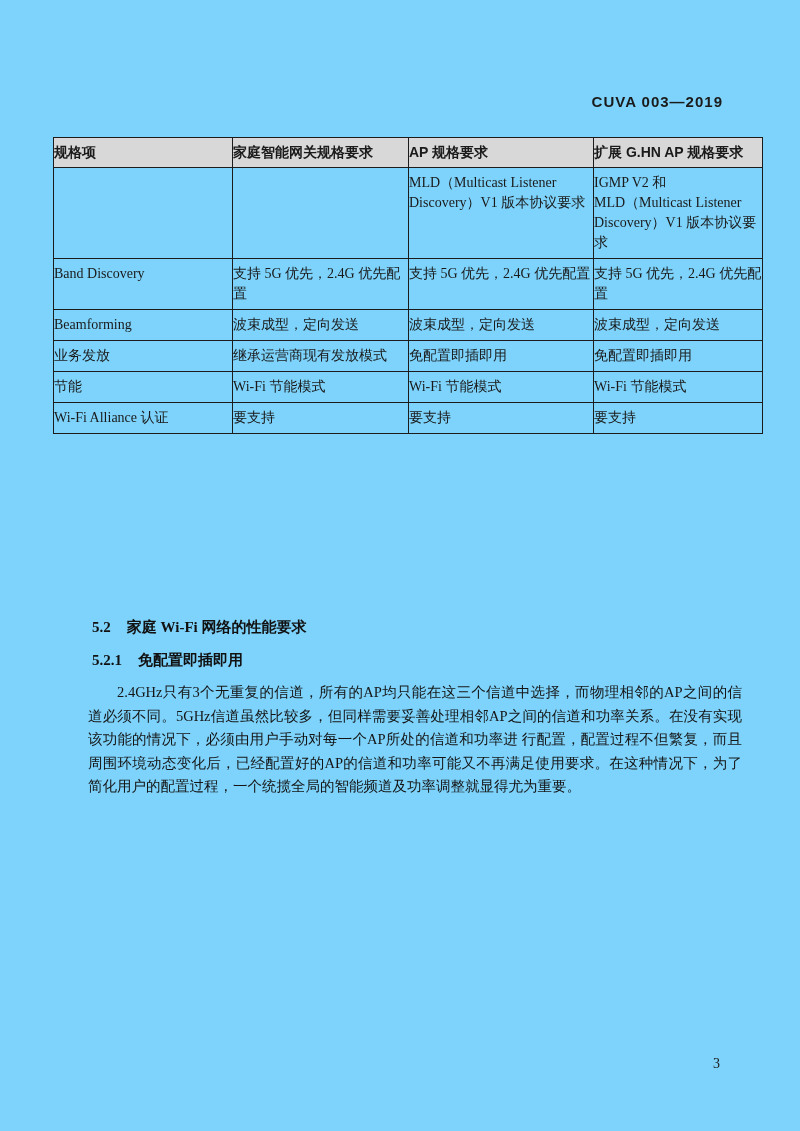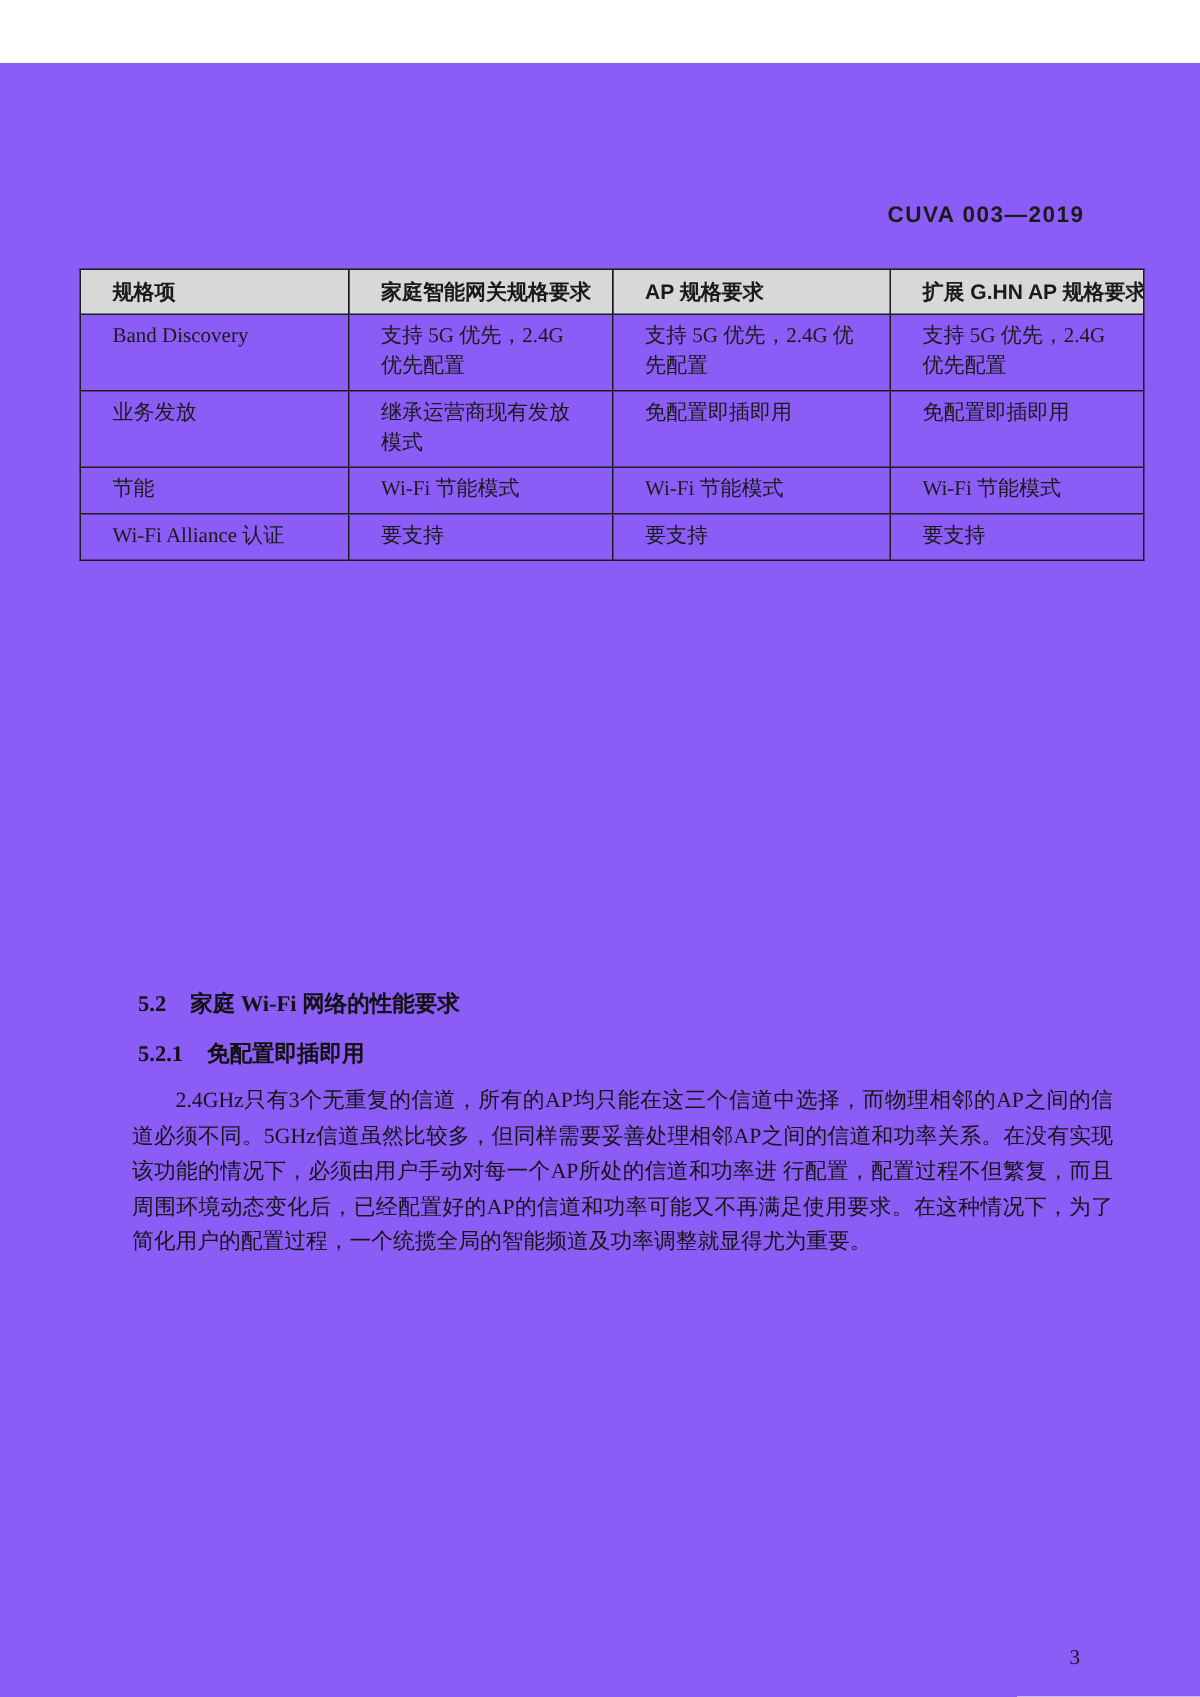--- a/index.html
+++ b/index.html
@@ -8,35 +8,35 @@
     --text:#1a1a1a;
   }
   *{box-sizing:border-box;margin:0;padding:0;}
   html,body{background:#ffffff;}
   body{
     width:800px;height:1131px;
     position:relative;
     font-family:"Liberation Serif","DejaVu Serif",serif;
     color:var(--text);
   }
-  .page{position:absolute;inset:0;background:#8b5cf6;margin-top:42px;}
+  .page{position:absolute;inset:0;background:#7dd3fc;}
 
   .doc-ref{
     position:absolute;top:93px;right:77px;
     font-family:"Liberation Sans","DejaVu Sans",sans-serif;
     font-weight:bold;font-size:15px;letter-spacing:1px;
   }
 
   table.spec-table{
     position:absolute;left:53px;top:137px;width:709px;
     border-collapse:collapse;table-layout:fixed;
   }
   .spec-table th,.spec-table td{
     border:1px solid var(--border);
-    padding:5px 21px;
+    padding:5px 0;
     vertical-align:top;text-align:left;
     font-size:14px;line-height:20px;
     white-space:pre-line;
     overflow:hidden;
   }
   .spec-table th{
     background:var(--header-bg);
     font-family:"Liberation Sans","DejaVu Sans",sans-serif;
     font-weight:600;font-size:14px;
     height:30px;line-height:19px;
@@ -82,24 +82,37 @@
     <thead>
       <tr>
         <th>规格项</th>
         <th>家庭智能网关规格要求</th>
         <th>AP 规格要求</th>
         <th>扩展 G.HN AP 规格要求</th>
       </tr>
     </thead>
     <tbody>
         <tr>
+          <td></td>
+          <td></td>
+          <td>MLD（Multicast Listener Discovery）V1 版本协议要求</td>
+          <td>IGMP V2 和
+MLD（Multicast Listener Discovery）V1 版本协议要求</td>
+        </tr>
+        <tr>
           <td>Band Discovery</td>
           <td>支持 5G 优先，2.4G 优先配置</td>
           <td>支持 5G 优先，2.4G 优先配置</td>
           <td>支持 5G 优先，2.4G 优先配置</td>
+        </tr>
+        <tr>
+          <td>Beamforming</td>
+          <td>波束成型，定向发送</td>
+          <td>波束成型，定向发送</td>
+          <td>波束成型，定向发送</td>
         </tr>
         <tr>
           <td>业务发放</td>
           <td>继承运营商现有发放模式</td>
           <td>免配置即插即用</td>
           <td>免配置即插即用</td>
         </tr>
         <tr>
           <td>节能</td>
           <td>Wi-Fi 节能模式</td>

